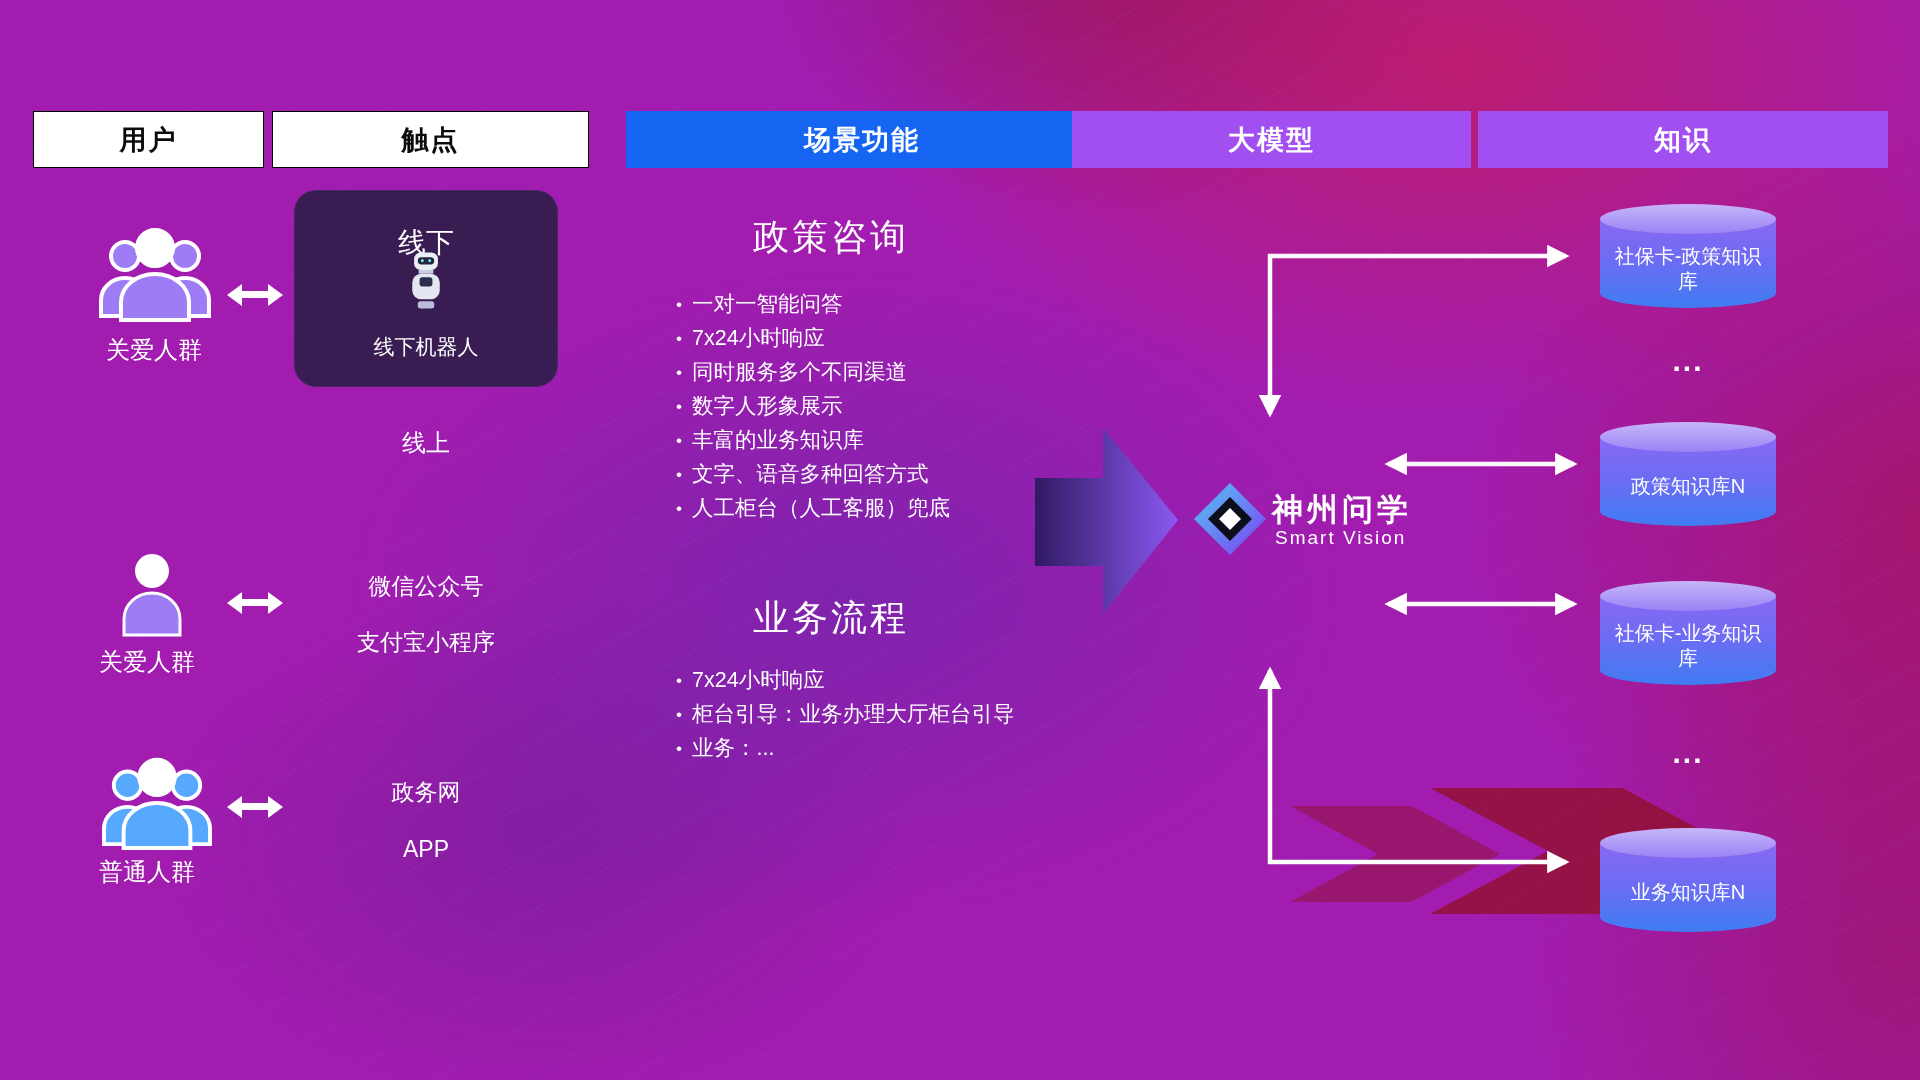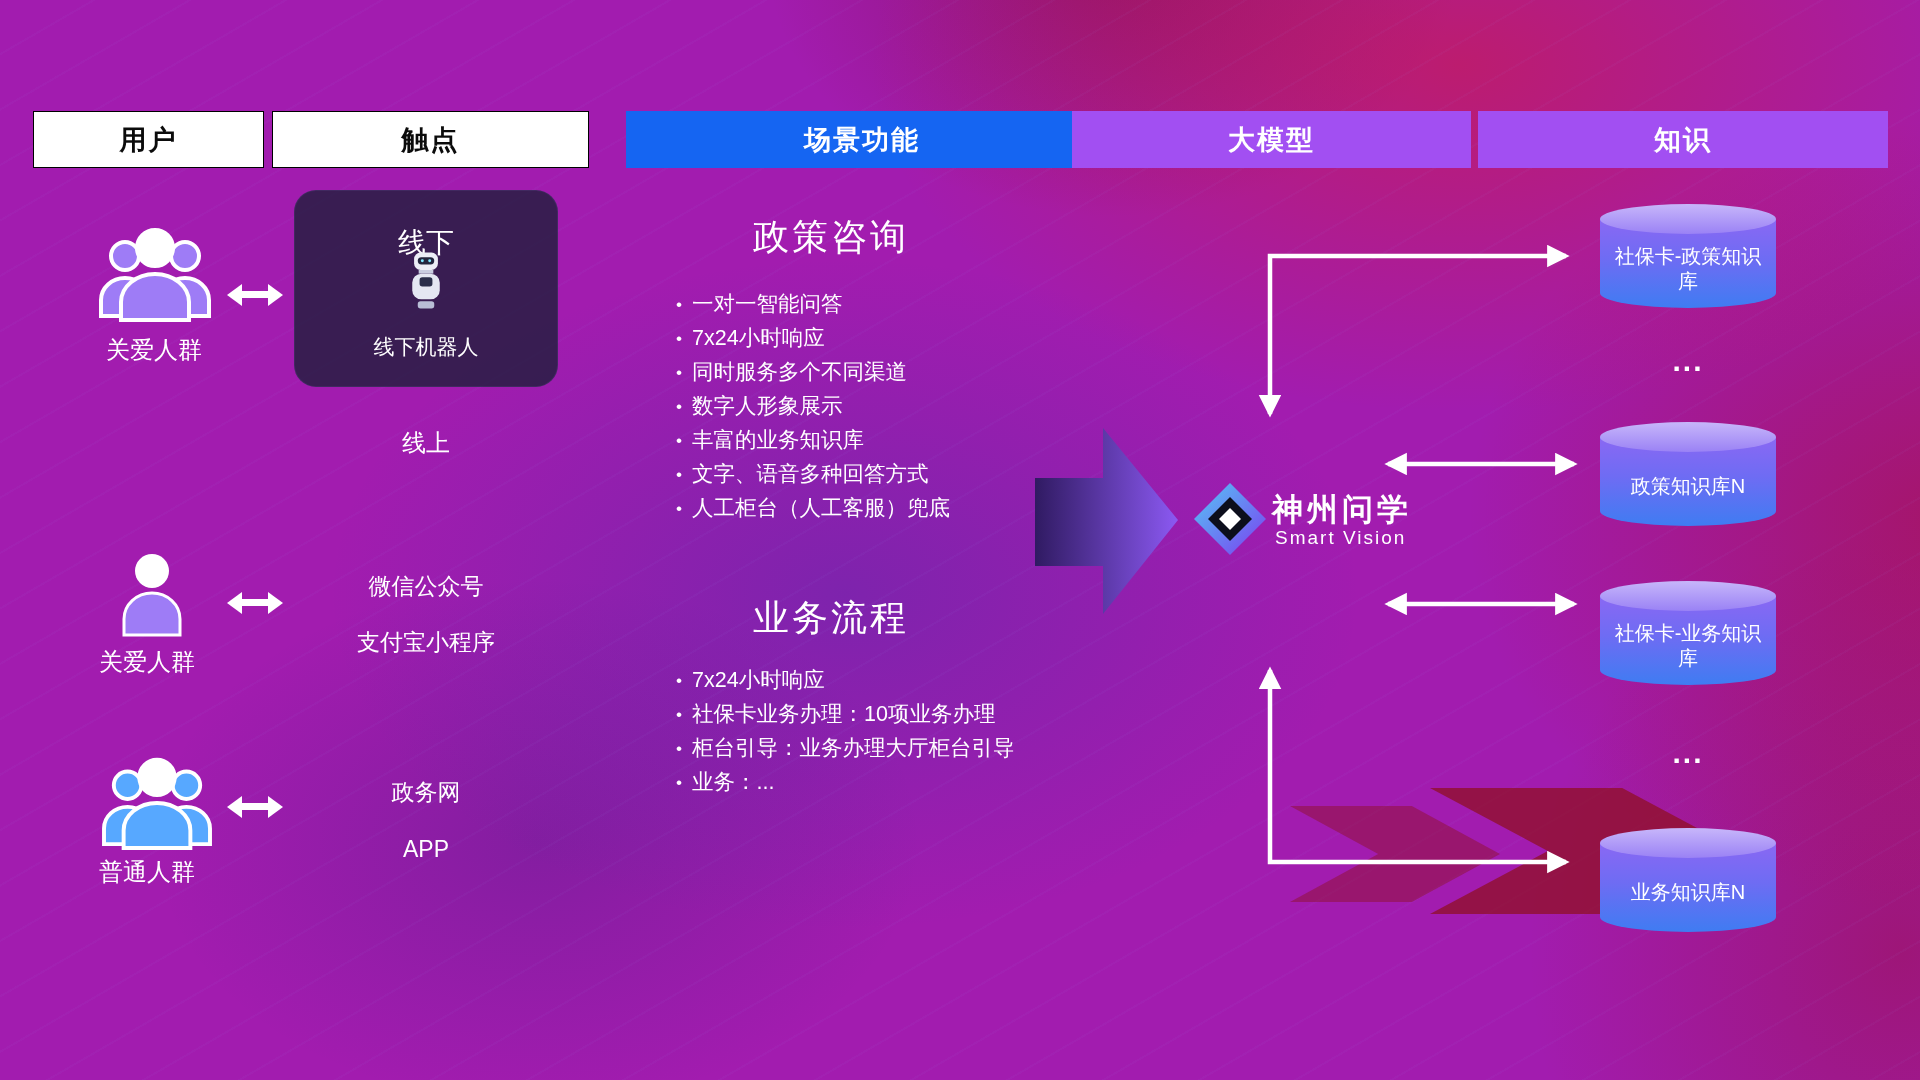--- a/index.html
+++ b/index.html
@@ -162,21 +162,20 @@
     <li>同时服务多个不同渠道</li>
     <li>数字人形象展示</li>
     <li>丰富的业务知识库</li>
     <li>文字、语音多种回答方式</li>
     <li>人工柜台（人工客服）兜底</li>
   </ul>
 
   <div class="sc-title" style="top:594px">业务流程</div>
   <ul class="bullets" style="top:664px">
     <li>7x24小时响应</li>
-    <li>社保卡业务办理：10项业务办理</li>
     <li>柜台引导：业务办理大厅柜台引导</li>
     <li>业务：...</li>
   </ul>
 
   <div class="model-name">神州问学</div>
   <div class="model-sub">Smart Vision</div>
 
   <div class="db" style="left:1600px;top:204px">
     <div class="db-top"></div>
     <div class="db-body">

